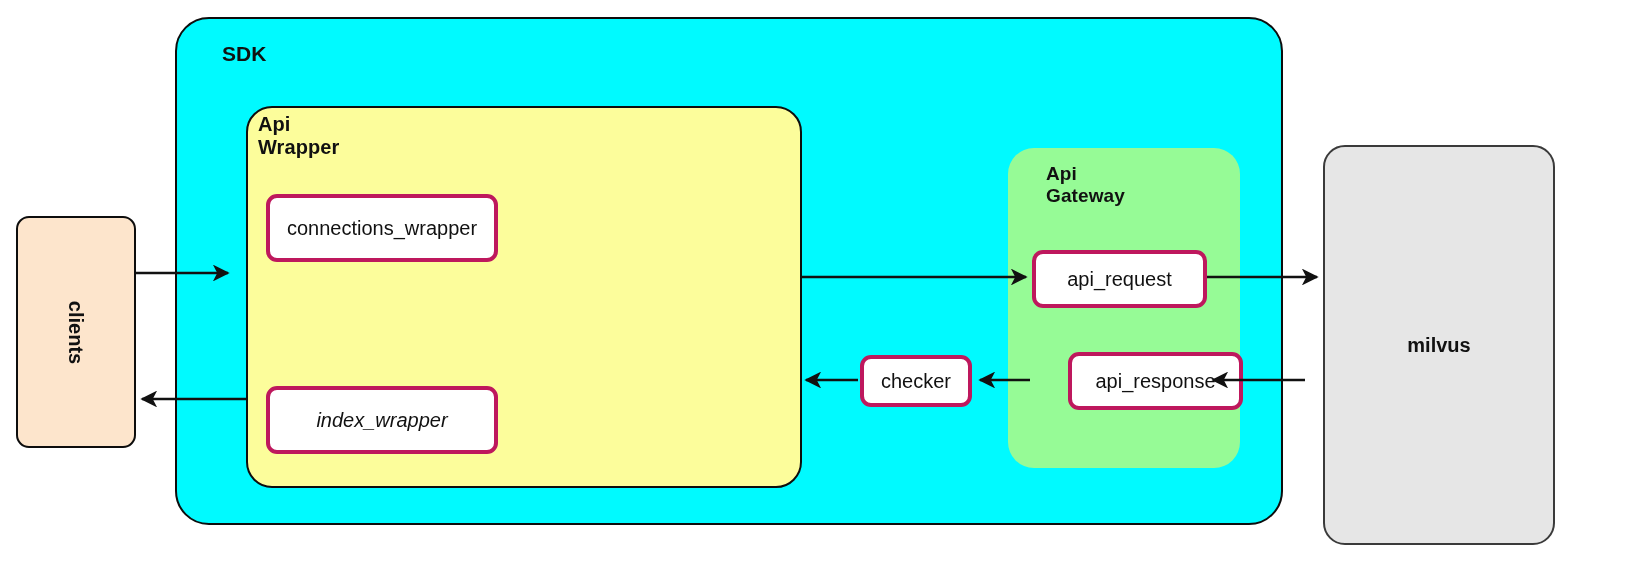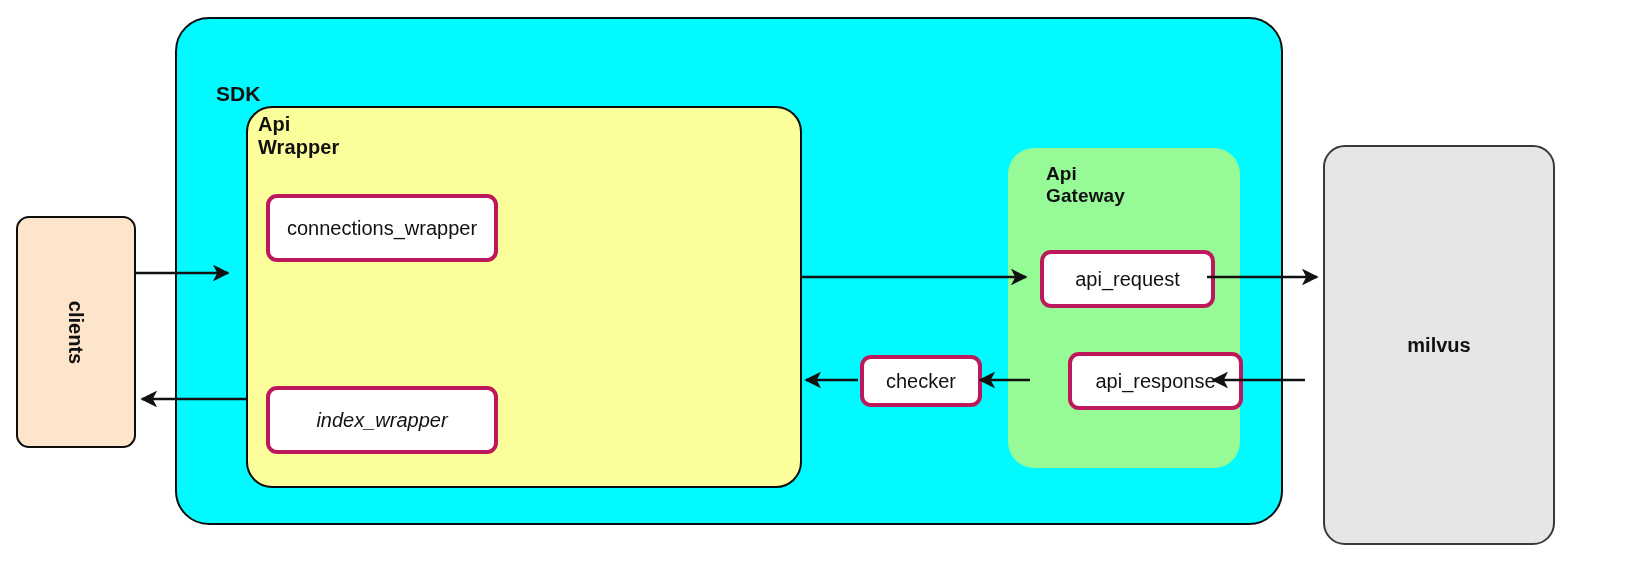--- a/index.html
+++ b/index.html
@@ -24,43 +24,43 @@
   .gateway-box{
     position:absolute;left:1008px;top:148px;width:232px;height:320px;
     background:#96FB96;border-radius:26px;box-sizing:border-box;
   }
 
   
   .caption{
     position:absolute;font-weight:bold;color:#111111;
     line-height:1.16;white-space:pre-line;letter-spacing:.1px;
   }
-  .caption-sdk{left:216px;top:42px;font-size:21px;margin-top:40px;}
+  .caption-sdk{left:222px;top:42px;font-size:21px;}
   .caption-wrapper{left:258px;top:113px;font-size:20px;}
   .caption-gateway{left:1046px;top:163px;font-size:19px;}
 
   
   .node{
     position:absolute;background:#ffffff;border:4px solid #be185d;
     border-radius:11px;box-sizing:border-box;
     display:flex;align-items:center;justify-content:center;
     font-size:20px;color:#111111;text-align:center;
   }
   
   .n-connections{left:266px;top:194px;width:232px;height:68px;}
   .n-collections{left:553px;top:194px;width:232px;height:68px;}
   .n-schema     {left:266px;top:290px;width:232px;height:68px;}
   .n-partition  {left:553px;top:290px;width:232px;height:68px;}
   .n-index      {left:266px;top:386px;width:232px;height:68px;font-style:italic;}
   .n-utility    {left:553px;top:386px;width:232px;height:68px;}
   
-  .n-request {left:1032px;top:250px;width:175px;height:58px;margin-left:8px;}
+  .n-request {left:1032px;top:250px;width:175px;height:58px;}
   .n-response{left:1068px;top:352px;width:175px;height:58px;}
   
-  .n-checker{left:860px;top:355px;width:122px;height:52px;}
+  .n-checker{left:860px;top:355px;width:112px;height:52px;}
 
   
   .clients-box{
     position:absolute;left:16px;top:216px;width:120px;height:232px;
     background:#FDE5CC;border:2px solid #0d0d0d;border-radius:13px;
     box-sizing:border-box;display:flex;align-items:center;justify-content:center;
   }
   .clients-label{
     font-weight:bold;font-size:20px;color:#111111;
     transform:rotate(90deg);white-space:nowrap;

